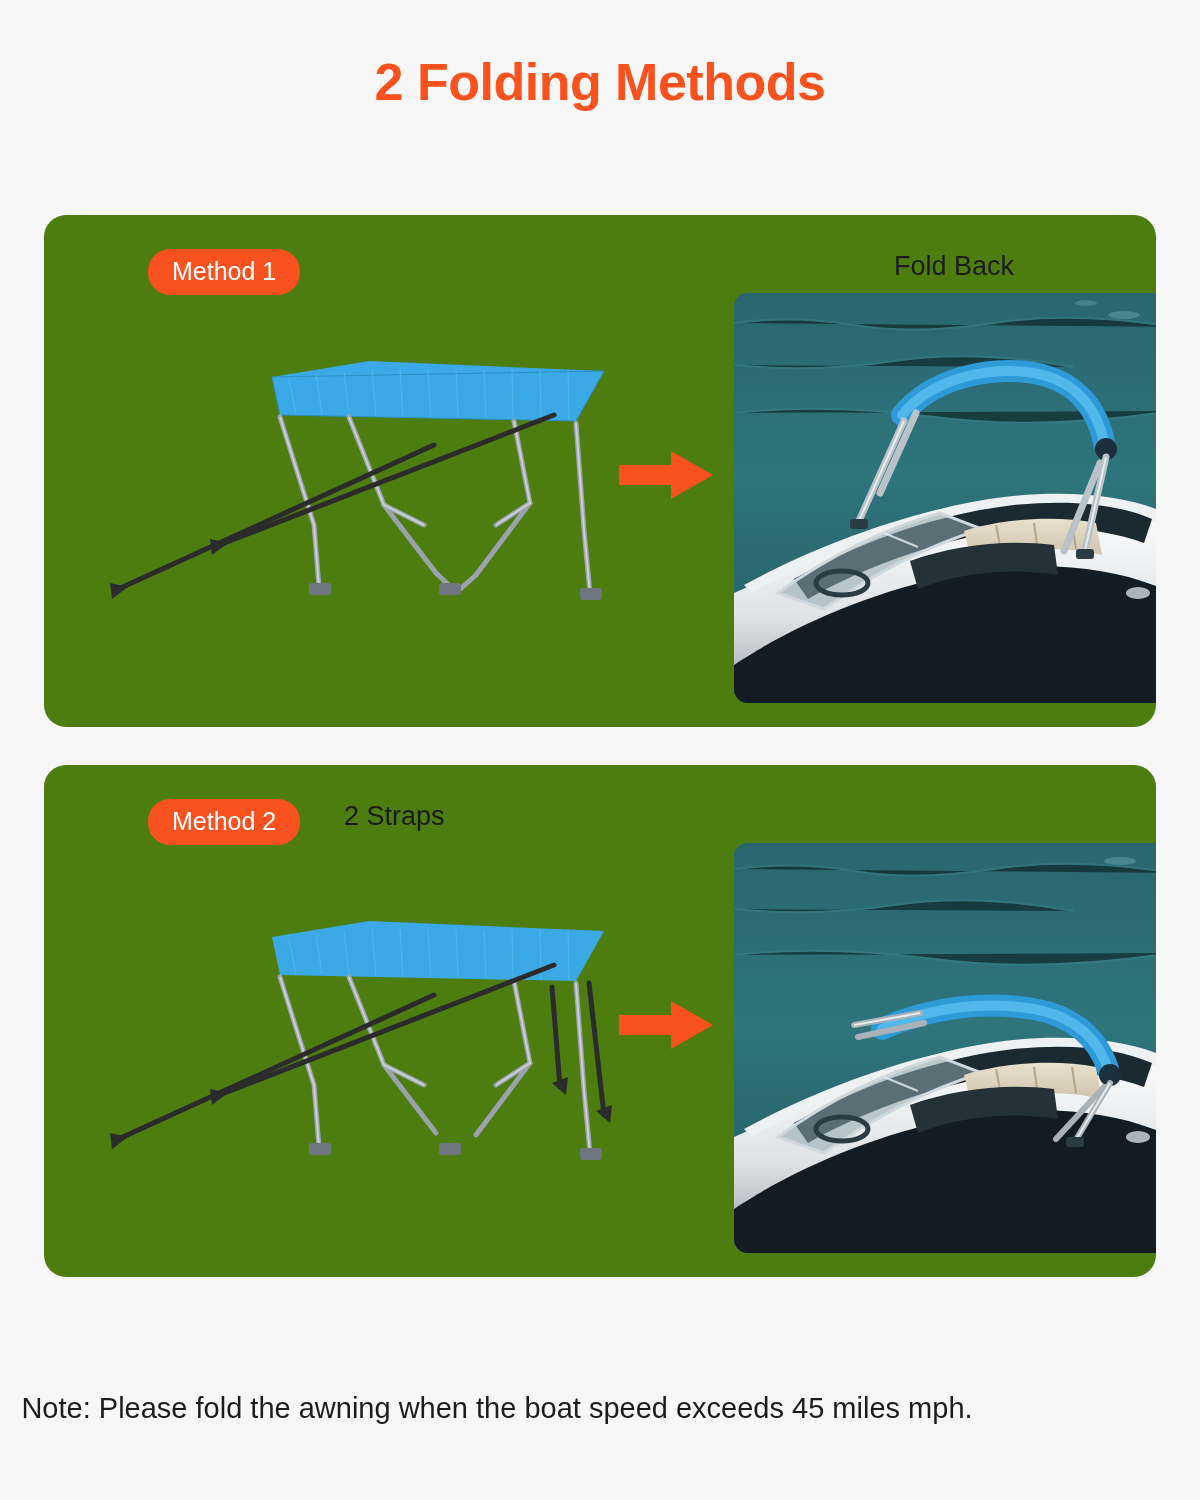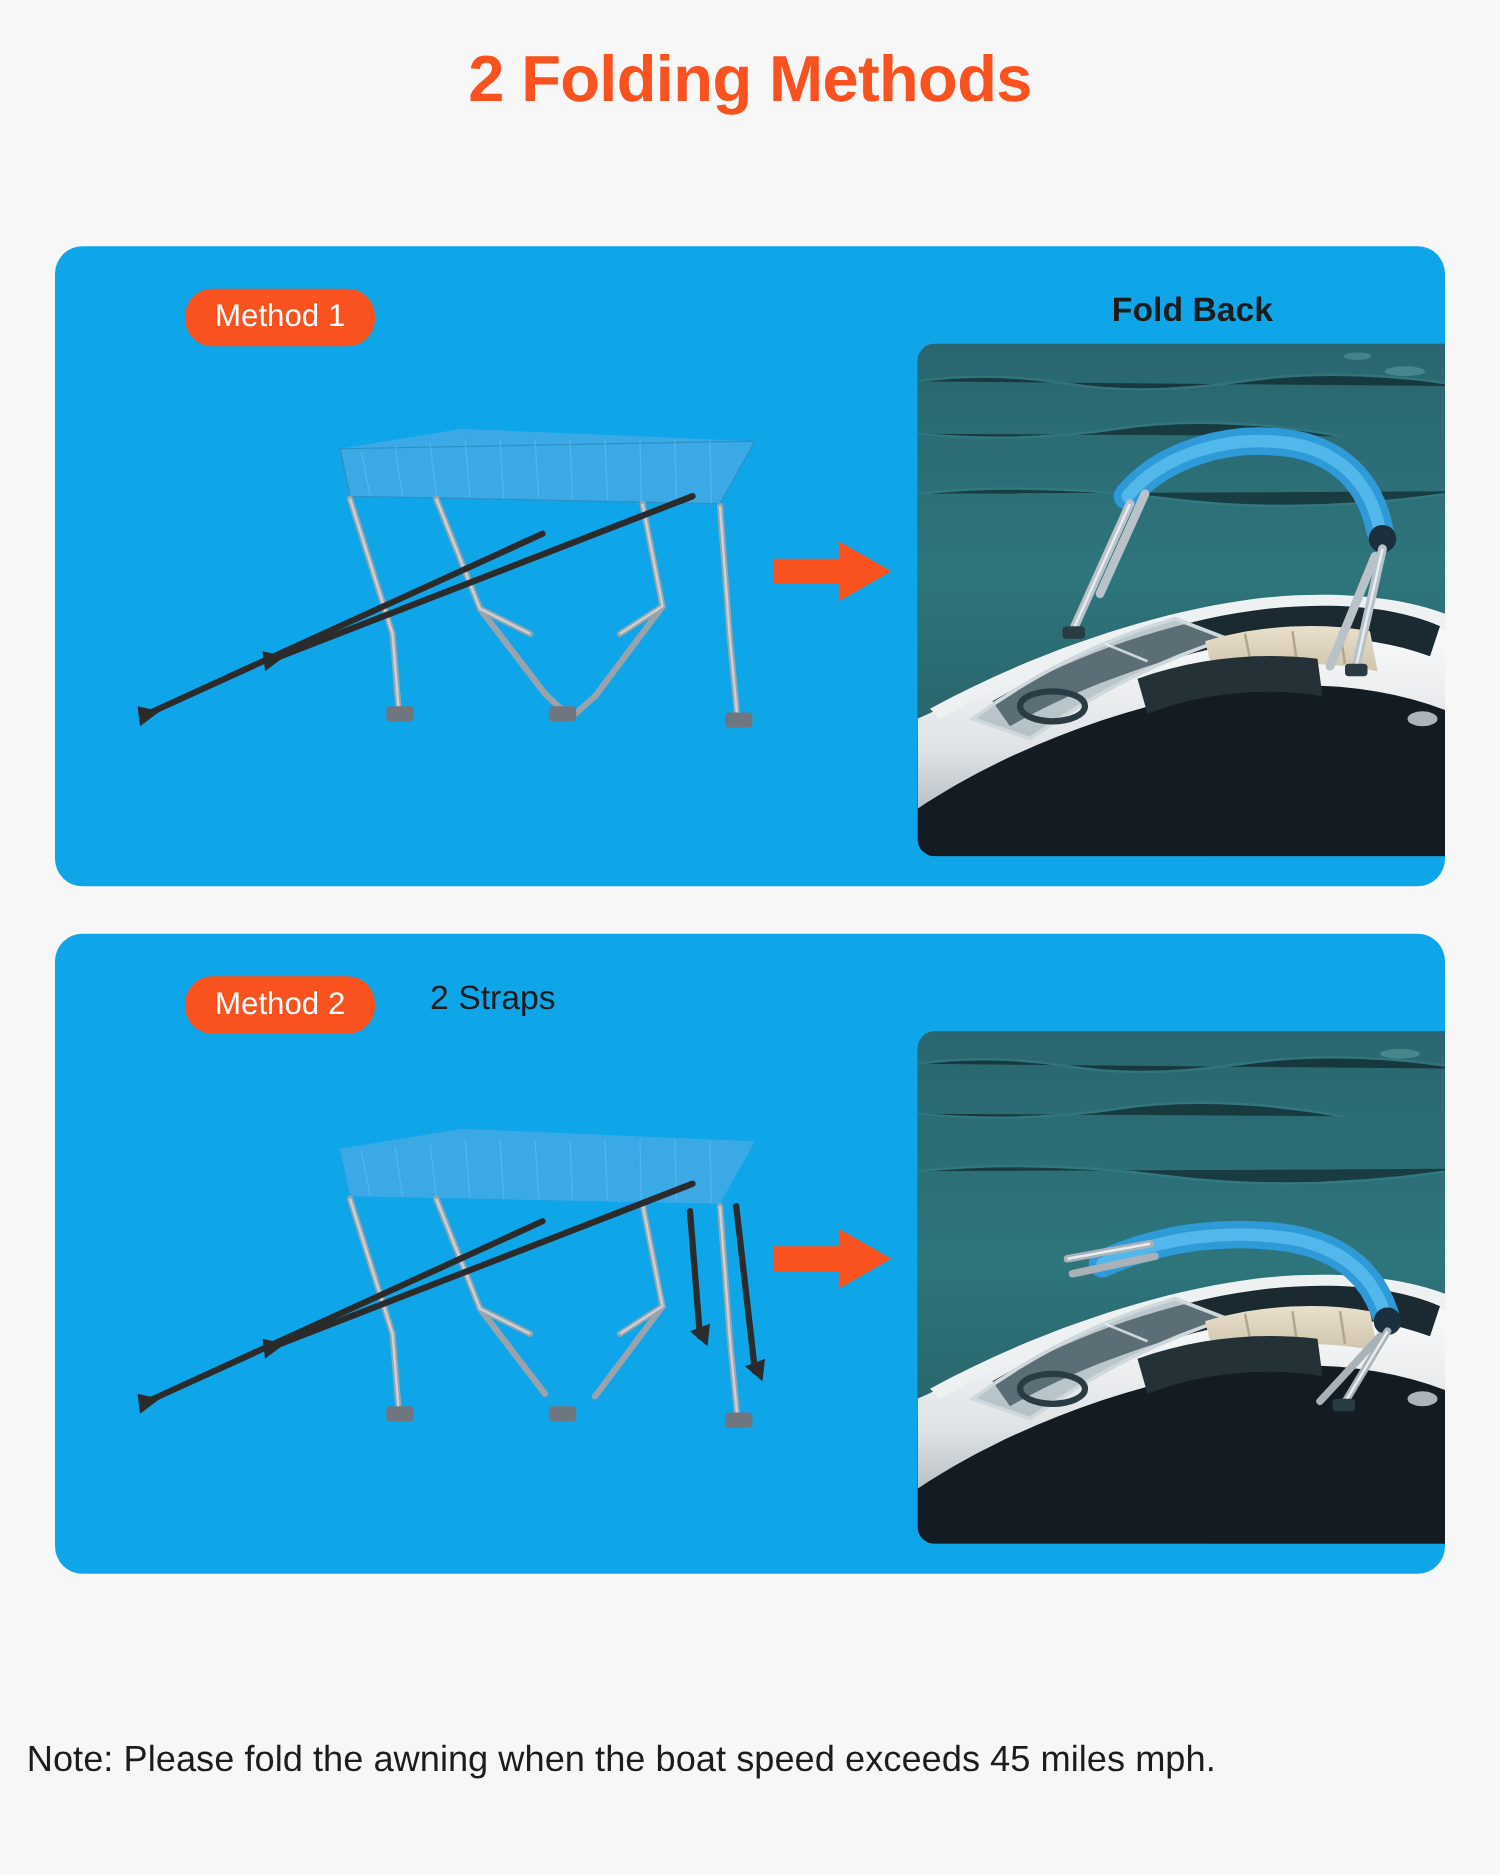--- a/index.html
+++ b/index.html
@@ -12,31 +12,31 @@
     overflow: hidden;
     position: relative;
   }
 
   .page-title {
     text-align: center;
     font-size: 52px;
     font-weight: bold;
     color: #f9521e;
     letter-spacing: -0.5px;
-    padding-top: 36px;
+    padding-top: 54px;
     line-height: 1.1;
   }
 
   .cards {
     margin-top: 104px;
     padding: 0 44px;
   }
 
   .card {
-    background: #0ea5e9;
+    background: #4d7c0f;
     border-radius: 22px;
     height: 512px;
     position: relative;
     overflow: hidden;
   }
   .card + .card { margin-top: 38px; }
 
   .badge {
     position: absolute;
     left: 104px;
@@ -62,21 +62,20 @@
 
   .fold-label {
     position: absolute;
     top: 38px;
     left: 700px;
     width: 420px;
     text-align: center;
     font-size: 27px;
     color: #1c1c1c;
     line-height: 1;
-    font-weight: bold;
   }
 
   
   .arrow {
     position: absolute;
     left: 575px;
     top: 236px;
     width: 94px;
     height: 48px;
   }

